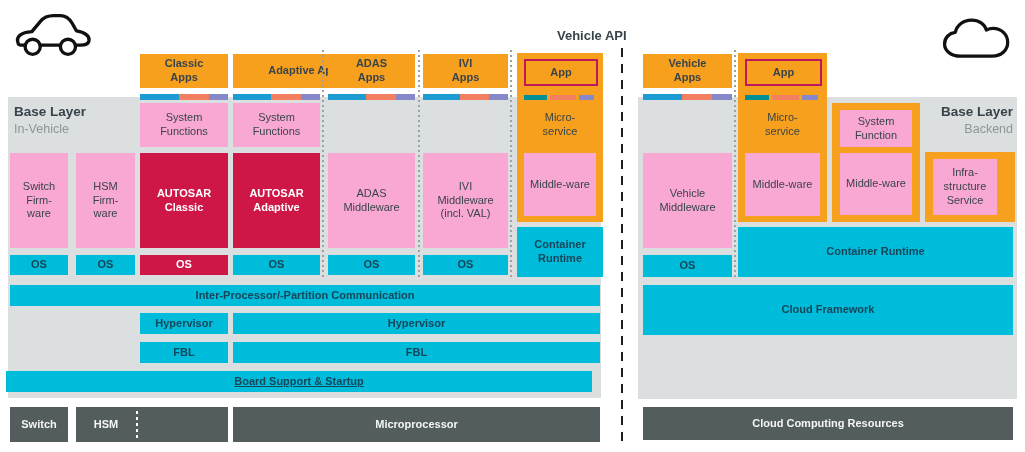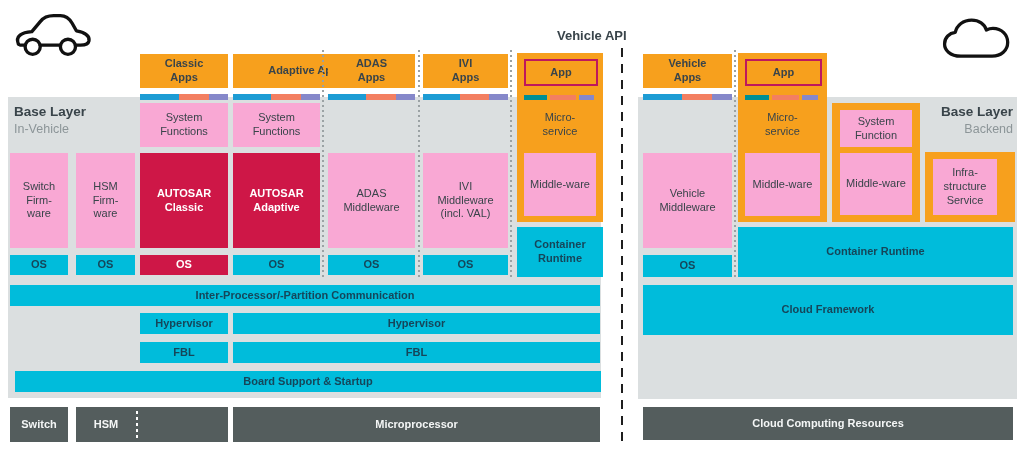--- a/index.html
+++ b/index.html
@@ -124,21 +124,21 @@
 service</div>
   <div class="box graybox" style="left:524px;top:153px;width:72px;height:63px;">Middle-ware</div>
   <div class="box cyan" style="left:517px;top:227px;width:86px;height:50px;">Container
 Runtime</div>
 
   <div class="box cyan" style="left:10px;top:285px;width:590px;height:21px;">Inter-Processor/-Partition Communication</div>
   <div class="box cyan" style="left:140px;top:313px;width:88px;height:21px;">Hypervisor</div>
   <div class="box cyan" style="left:233px;top:313px;width:367px;height:21px;">Hypervisor</div>
   <div class="box cyan" style="left:140px;top:342px;width:88px;height:21px;">FBL</div>
   <div class="box cyan" style="left:233px;top:342px;width:367px;height:21px;">FBL</div>
-  <div class="box cyan" style="left:15px;top:371px;width:586px;height:21px;">Board Support &amp; Startup</div>
+  <div class="box cyan" style="left:6px;top:371px;width:586px;height:21px;text-decoration:underline;">Board Support &amp; Startup</div>
 
   <div class="box dark" style="left:10px;top:407px;width:58px;height:35px;">Switch</div>
   <div class="abs dark" style="left:76px;top:407px;width:152px;height:35px;display:flex;">
     <div class="box dark" style="position:static;width:60px;height:35px;">HSM</div>
     <div class="hline"></div>
   </div>
   <div class="box dark" style="left:233px;top:407px;width:367px;height:35px;">Microprocessor</div>
 
   <div class="dotline" style="left:322px;top:50px;height:228px;"></div>
   <div class="dotline" style="left:418px;top:50px;height:228px;"></div>

